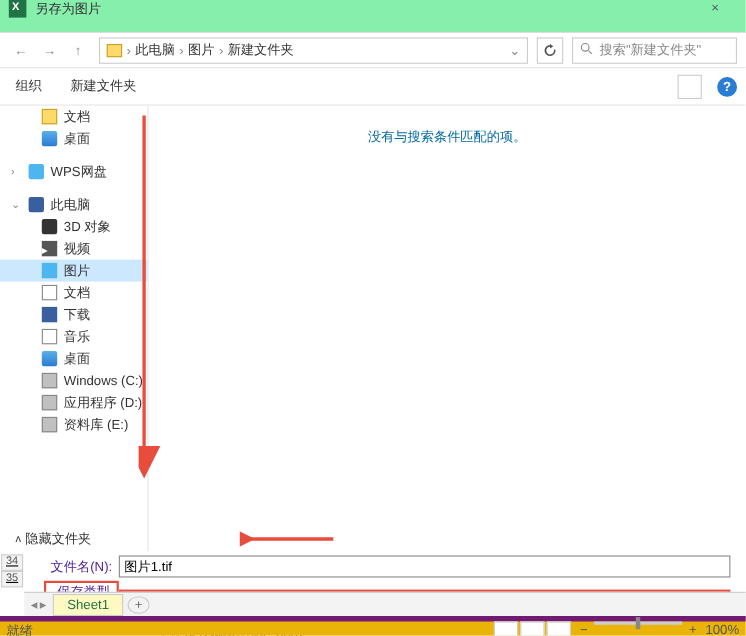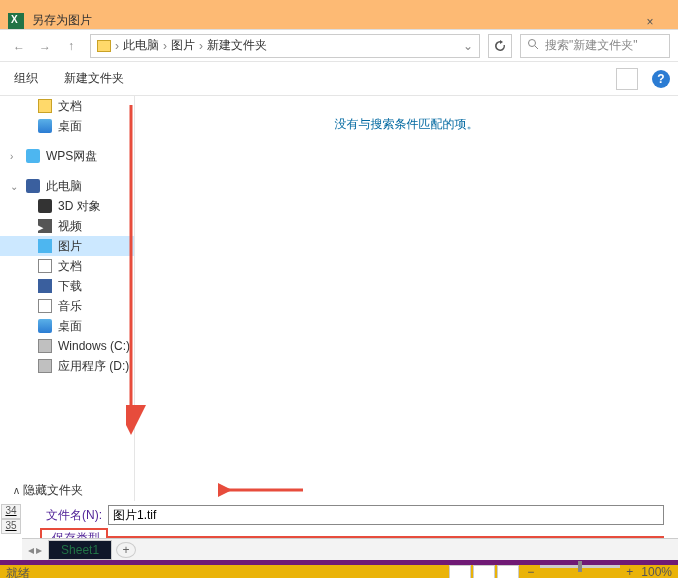--- a/index.html
+++ b/index.html
@@ -1,18 +1,18 @@
 <!DOCTYPE html>
 <html><head>
 <meta charset="utf-8">
 <style>
 * { box-sizing: border-box; margin: 0; padding: 0; font-family: "Microsoft YaHei", "Segoe UI", sans-serif; font-size: 12px; }
 body { background: #fff; width: 678px; height: 578px; overflow: hidden; position: relative; }
 
-.titlebar { display: flex; align-items: flex-end; height: 30px; border-bottom: 1px solid #ddd; padding: 0 8px; background: #fdba74; }
+.titlebar { display: flex; align-items: flex-start; height: 30px; border-bottom: 1px solid #ddd; padding: 0 8px; background: #86efac; }
 .titlebar .app-icon { width: 16px; height: 16px; background: #217346; margin-right: 8px; position: relative; }
 .titlebar .app-icon::after { content: "X"; color: #fff; font-size: 10px; font-weight: bold; position: absolute; left: 3px; top: 1px; }
 .titlebar .title { flex: 1; color: #333; }
 .titlebar .close { width: 40px; text-align: center; color: #555; cursor: pointer; }
 
 .navbar { display: flex; align-items: center; height: 32px; padding: 0 8px; border-bottom: 1px solid #e5e5e5; gap: 4px; }
 .nav-btn { width: 22px; height: 22px; display: flex; align-items: center; justify-content: center; color: #888; }
 .breadcrumb { display: flex; align-items: center; gap: 4px; flex: 1; border: 1px solid #ccc; height: 24px; padding: 0 6px; margin: 0 4px; }
 .bc-folder { width: 14px; height: 12px; background: #ffd96a; border: 1px solid #c9a227; }
 .breadcrumb span { color: #333; }
@@ -59,21 +59,21 @@
 .drop-item { padding: 2px 6px; color: #333; height: 17px; }
 
 .hide-folder { position:absolute; left:14px; top:482px; display:flex; align-items:center; gap:4px; color:#333; }
 .hide-folder .chev2 { font-size:10px; }
 
 .rowheaders { position: absolute; left: 1px; top: 504px; width: 20px; text-decoration: underline; }
 .rowheaders div { height: 15px; border: 1px solid #ccc; text-align: center; font-size: 10px; color: #555; background: #f3f3f3; }
 
 .sheet-tabs { position: absolute; bottom: 18px; left: 22px; right: 0; display: flex; align-items: center; height: 22px; border-top: 1px solid #ccc; background: #f3f3f3; }
 .tab-nav { display:flex; gap:2px; padding:0 6px; color:#888; }
-.tab { background:#0f172a; border:1px solid #ccc; padding:2px 12px; color:#217346; }
+.tab { background:#fef9c3; border:1px solid #ccc; padding:2px 12px; color:#217346; }
 .tab-add { width:20px; text-align:center; color:#666; border:1px solid #ccc; border-radius:50%; margin-left:4px; }
 .ready-bar { position:absolute; bottom:0; left:0; right:0; height:18px; background:#eab308; border-top:5px solid #701a75; display:flex; align-items:flex-start; padding:0 6px; font-size:11px; color:#555; }
 .ready-bar .spacer{flex:1}
 .vb { width:22px; height:14px; border:1px solid #ccc; margin-left:2px; background:#fff; }
 .zoom-track { width:80px; height:3px; background:#ccc; margin:0 6px; position:relative; }
 .zoom-track::after { content:""; position:absolute; left:38px; top:-4px; width:4px; height:11px; background:#888; }
 
 .red-arrow { position: absolute; pointer-events: none; }
 .arrow1 { left: 126px; top: 100px; }
 .arrow2 { left: 218px; top: 480px; }
@@ -176,20 +176,24 @@
         <span class="icon ic-desktop"></span>
         <span>桌面</span>
       </div>
     <div class="tree-item child">
         <span class="icon ic-drive"></span>
         <span>Windows (C:)</span>
       </div>
     <div class="tree-item child">
         <span class="icon ic-drive"></span>
         <span>应用程序 (D:)</span>
+      </div>
+    <div class="tree-item child">
+        <span class="icon ic-drive"></span>
+        <span>资料库 (E:)</span>
       </div>
   </div>
   <div class="content">
     <div>没有与搜索条件匹配的项。</div>
   </div>
 </div>
 
 <div class="bottom-fields">
   <div class="field-row">
     <span class="field-label">文件名(N):</span>

